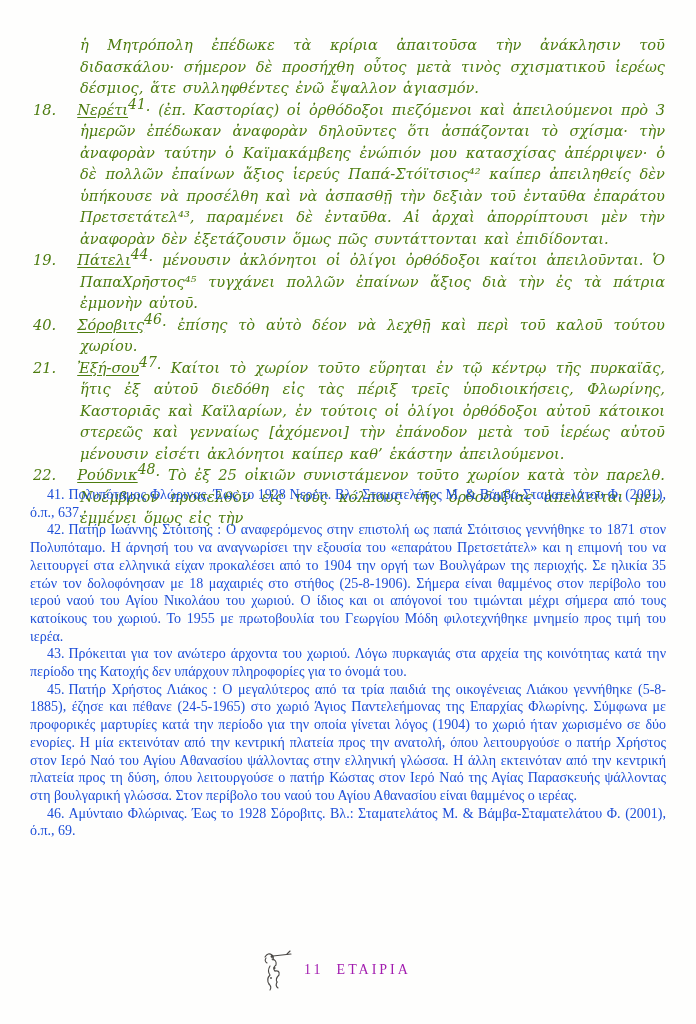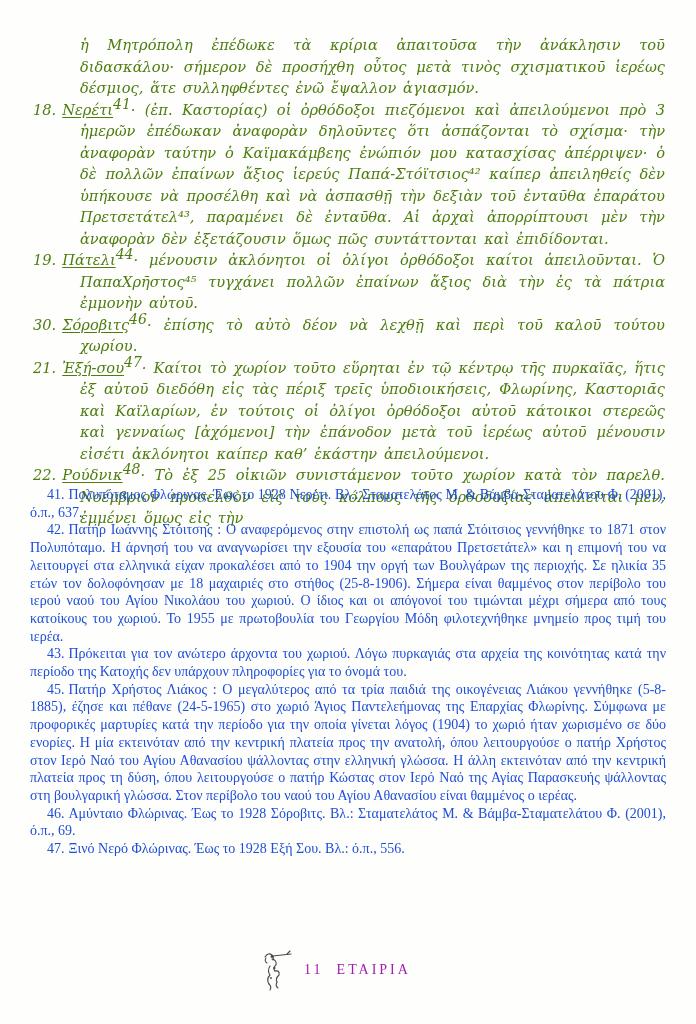--- a/index.html
+++ b/index.html
@@ -31,21 +31,21 @@
   }
   .intro {
     padding-left: 47px;
     margin: 0;
   }
   .item {
     padding-left: 47px;
     text-indent: -47px;
     margin: 0;
   }
-  .item .num { margin-right: 6px; }
+  .item .num { margin-right: 21px; }
   .item .vname {
     text-decoration: underline;
     text-underline-offset: 2px;
   }
   sup.fnref {
     font-size: 14px;
     line-height: 0;
     font-style: italic;
   }
   
@@ -99,21 +99,21 @@
   <div class="main-text">
 
     <p class="intro">ἡ Μητρόπολη ἐπέδωκε τὰ κρίρια ἀπαιτοῦσα τὴν ἀνάκλησιν τοῦ διδασκάλου· σήμερον δὲ προσήχθη οὗτος μετὰ τινὸς σχισματικοῦ ἱερέως δέσμιος, ἅτε συλληφθέντες ἐνῶ ἔψαλλον ἁγιασμόν.</p>
 
     <div>
 
         <p class="item"><span class="num">18.</span><span class="vname">Νερέτι</span><sup class="fnref">41</sup><span class="body">· (ἐπ. Καστορίας) οἱ ὀρθόδοξοι πιεζόμενοι καὶ ἀπειλούμενοι πρὸ 3 ἡμερῶν ἐπέδωκαν ἀναφορὰν δηλοῦντες ὅτι ἀσπάζονται τὸ σχίσμα· τὴν ἀναφορὰν ταύτην ὁ Καϊμακάμβεης ἐνώπιόν μου κατασχίσας ἀπέρριψεν· ὁ δὲ πολλῶν ἐπαίνων ἄξιος ἱερεύς Παπά-Στόϊτσιος⁴² καίπερ ἀπειληθείς δὲν ὑπήκουσε νὰ προσέλθη καὶ νὰ ἀσπασθῇ τὴν δεξιὰν τοῦ ἐνταῦθα ἐπαράτου Πρετσετάτελ⁴³, παραμένει δὲ ἐνταῦθα. Αἱ ἀρχαὶ ἀπορρίπτουσι μὲν τὴν ἀναφορὰν δὲν ἐξετάζουσιν ὅμως πῶς συντάττονται καὶ ἐπιδίδονται.</span></p>
 
         <p class="item"><span class="num">19.</span><span class="vname">Πάτελι</span><sup class="fnref">44</sup><span class="body">· μένουσιν ἀκλόνητοι οἱ ὀλίγοι ὀρθόδοξοι καίτοι ἀπειλοῦνται. Ὁ ΠαπαΧρῆστος⁴⁵ τυγχάνει πολλῶν ἐπαίνων ἄξιος διὰ τὴν ἐς τὰ πάτρια ἐμμονὴν αὐτοῦ.</span></p>
 
-        <p class="item"><span class="num">30.</span><span class="vname">Σόροβιτς</span><sup class="fnref">46</sup><span class="body">· ἐπίσης τὸ αὐτὸ δέον νὰ λεχθῇ καὶ περὶ τοῦ καλοῦ τούτου χωρίου.</span></p>
+        <p class="item"><span class="num">40.</span><span class="vname">Σόροβιτς</span><sup class="fnref">46</sup><span class="body">· ἐπίσης τὸ αὐτὸ δέον νὰ λεχθῇ καὶ περὶ τοῦ καλοῦ τούτου χωρίου.</span></p>
 
         <p class="item"><span class="num">21.</span><span class="vname">Ἐξή-σου</span><sup class="fnref">47</sup><span class="body">· Καίτοι τὸ χωρίον τοῦτο εὕρηται ἐν τῷ κέντρῳ τῆς πυρκαϊᾶς, ἥτις ἐξ αὐτοῦ διεδόθη εἰς τὰς πέριξ τρεῖς ὑποδιοικήσεις, Φλωρίνης, Καστοριᾶς καὶ Καϊλαρίων, ἐν τούτοις οἱ ὀλίγοι ὀρθόδοξοι αὐτοῦ κάτοικοι στερεῶς καὶ γενναίως [ἀχόμενοι] τὴν ἐπάνοδον μετὰ τοῦ ἱερέως αὐτοῦ μένουσιν εἰσέτι ἀκλόνητοι καίπερ καθ’ ἑκάστην ἀπειλούμενοι.</span></p>
 
         <p class="item"><span class="num">22.</span><span class="vname">Ρούδνικ</span><sup class="fnref">48</sup><span class="body">· Τὸ ἐξ 25 οἰκιῶν συνιστάμενον τοῦτο χωρίον κατὰ τὸν παρελθ. Νοέμβριον προσελθὸν εἰς τοὺς κόλπους τῆς ὀρθοδοξίας ἀπειλεῖται μέν, ἐμμένει ὅμως εἰς τὴν</span></p>
       </div>
 
   </div>
 
   <div class="footnotes">
 
@@ -121,21 +121,20 @@
 
       <p class="fn"><span class="fn-num">42.</span><span>Πατήρ Ιωάννης Στόιτσης : Ο αναφερόμενος στην επιστολή  ως παπά Στόιτσιος γεννήθηκε το 1871 στον Πολυπόταμο. Η άρνησή του να αναγνωρίσει την εξουσία του «επαράτου Πρετσετάτελ» και η επιμονή του να λειτουργεί στα ελληνικά είχαν προκαλέσει από το 1904 την οργή των Βουλγάρων της περιοχής. Σε ηλικία 35 ετών τον δολοφόνησαν με 18 μαχαιριές στο στήθος (25-8-1906). Σήμερα είναι θαμμένος στον περίβολο του ιερού ναού του Αγίου Νικολάου του χωριού. Ο ίδιος και οι απόγονοί του τιμώνται μέχρι σήμερα από  τους κατοίκους του χωριού. Το 1955 με πρωτοβουλία του Γεωργίου Μόδη φιλοτεχνήθηκε μνημείο προς τιμή του ιερέα.</span></p>
 
       <p class="fn"><span class="fn-num">43.</span><span>Πρόκειται για τον ανώτερο άρχοντα  του χωριού. Λόγω  πυρκαγιάς στα αρχεία της κοινότητας κατά την περίοδο της  Κατοχής  δεν υπάρχουν πληροφορίες για το όνομά  του.</span></p>
 
 
       <p class="fn"><span class="fn-num">45.</span><span>Πατήρ Χρήστος Λιάκος : Ο μεγαλύτερος από τα τρία παιδιά της οικογένειας Λιάκου γεννήθηκε (5-8-1885), έζησε και πέθανε (24-5-1965) στο χωριό Άγιος Παντελεήμονας της  Επαρχίας Φλωρίνης. Σύμφωνα με προφορικές μαρτυρίες κατά την περίοδο για την οποία γίνεται λόγος (1904)  το χωριό ήταν χωρισμένο σε δύο ενορίες. Η μία εκτεινόταν από την κεντρική πλατεία προς την ανατολή, όπου λειτουργούσε ο πατήρ Χρήστος στον Ιερό Ναό του Αγίου Αθανασίου ψάλλοντας στην ελληνική γλώσσα. Η άλλη εκτεινόταν από την κεντρική πλατεία  προς τη δύση, όπου λειτουργούσε ο πατήρ Κώστας στον Ιερό Ναό της Αγίας Παρασκευής ψάλλοντας στη βουλγαρική γλώσσα. Στον περίβολο του ναού του Αγίου Αθανασίου είναι θαμμένος ο ιερέας.</span></p>
 
       <p class="fn"><span class="fn-num">46.</span><span>Αμύνταιο Φλώρινας. Έως το 1928 Σόροβιτς. Βλ.: Σταματελάτος Μ. &amp; Βάμβα-Σταματελάτου Φ. (2001), ό.π., 69.</span></p>
 
-      <p class="fn"><span class="fn-num">47.</span><span>Ξινό Νερό Φλώρινας. Έως το 1928 Εξή Σου. Βλ.: ό.π., 556.</span></p>
 
     </div>
 
   <div class="footer">
     <svg class="emblem" viewBox="0 0 34 44" fill="none" xmlns="http://www.w3.org/2000/svg">
       <g stroke="#4a4845" stroke-width="1.1" stroke-linecap="round" fill="none">
         <path d="M4 9 Q7 4 11 7 Q13 9 12 12"></path>
         <path d="M12 8 L30 6"></path>
         <path d="M26 6 L29 3"></path>
         <path d="M11 11 Q16 12 15 17 Q11 20 14 23"></path>

